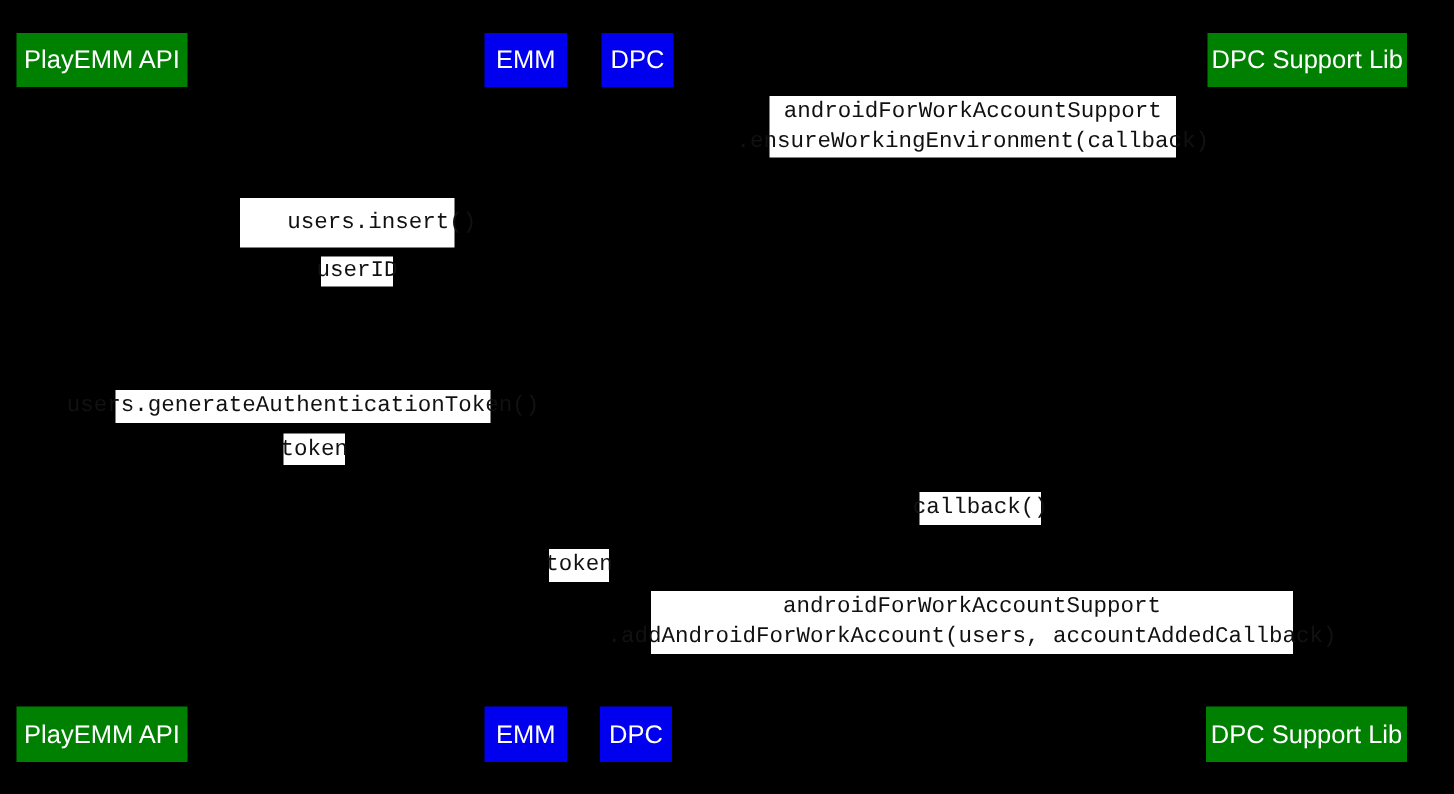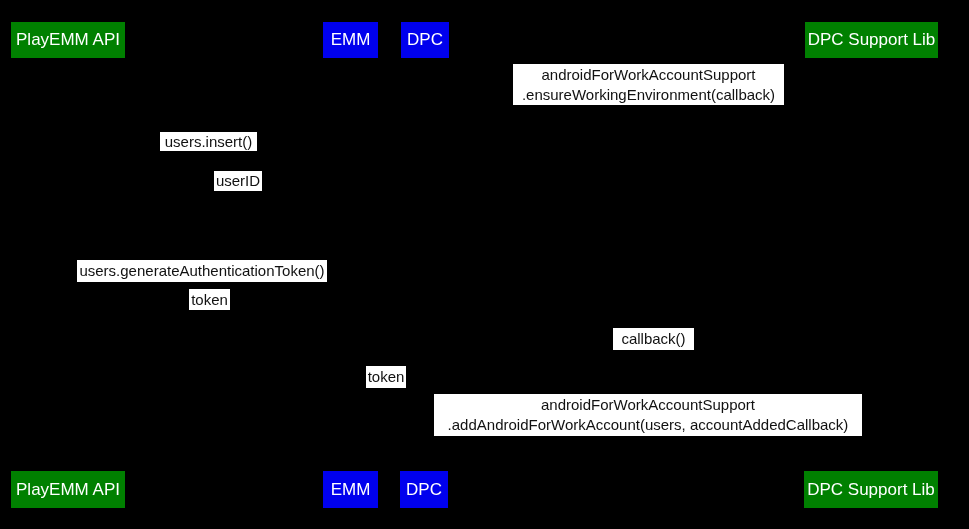--- a/index.html
+++ b/index.html
@@ -32,35 +32,36 @@
     background: var(--label-bg, #ffffff);
     color: var(--label-text, #111111);
     font-size: 15px;
     line-height: 20px;
     display: flex;
     flex-direction: column;
     align-items: center;
     justify-content: center;
     text-align: center;
     white-space: nowrap;
+    font-family: Liberation Mono, monospace;
   }
 
   
   .a-play-t { left: 11px;  top: 22px;  width: 114px; height: 36px; }
   .a-emm-t  { left: 323px; top: 22px;  width: 55px;  height: 36px; }
   .a-dpc-t  { left: 401px; top: 22px;  width: 48px;  height: 36px; }
   .a-dsl-t  { left: 805px; top: 22px;  width: 133px; height: 36px; }
   .a-play-b { left: 11px;  top: 471px; width: 114px; height: 37px; }
   .a-emm-b  { left: 323px; top: 471px; width: 55px;  height: 37px; }
   .a-dpc-b  { left: 400px; top: 471px; width: 48px;  height: 37px; }
   .a-dsl-b  { left: 804px; top: 471px; width: 134px; height: 37px; }
 
   
   .m-ensure   { left: 513px; top: 64px;  width: 271px; height: 41px; }
-  .m-insert   { left: 160px; top: 132px; width: 97px;  height: 19px; }
+  .m-insert   { left: 160px; top: 132px; width: 97px;  height: 33px; padding-left: 46px; }
   .m-userid   { left: 186px; top: 171px; width: 48px;  height: 20px; margin-left: 28px; }
   .m-update   { left: 157px; top: 209px; width: 105px; height: 21px; }
   .m-gentoken { left: 77px;  top: 260px; width: 250px; height: 22px; }
   .m-token1   { left: 189px; top: 289px; width: 41px;  height: 21px; }
   .m-callback { left: 613px; top: 328px; width: 81px;  height: 22px; }
   .m-token2   { left: 366px; top: 366px; width: 40px;  height: 22px; }
   .m-add      { left: 434px; top: 394px; width: 428px; height: 42px; }
 </style>
 </head>
 <body>

